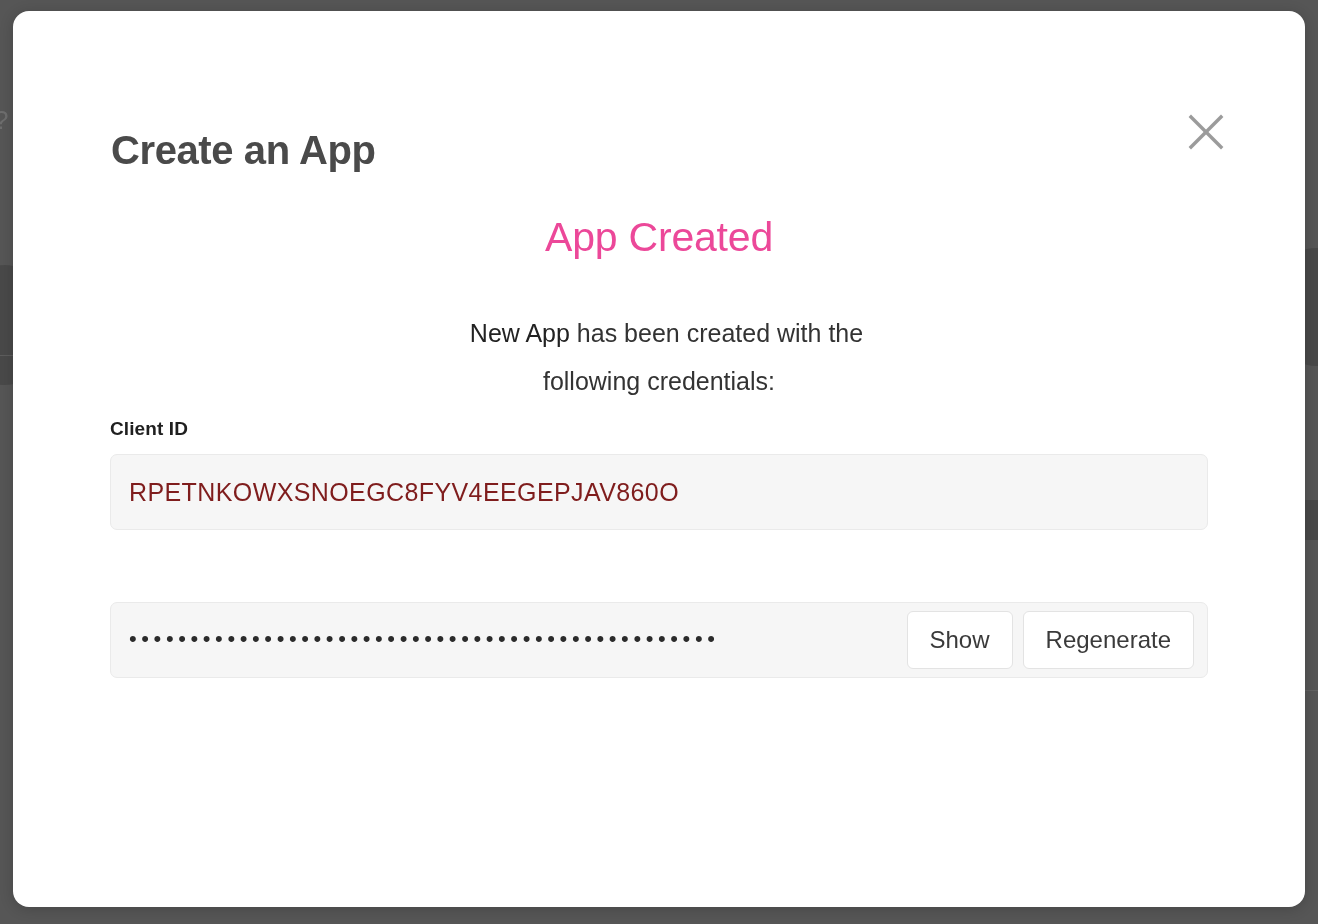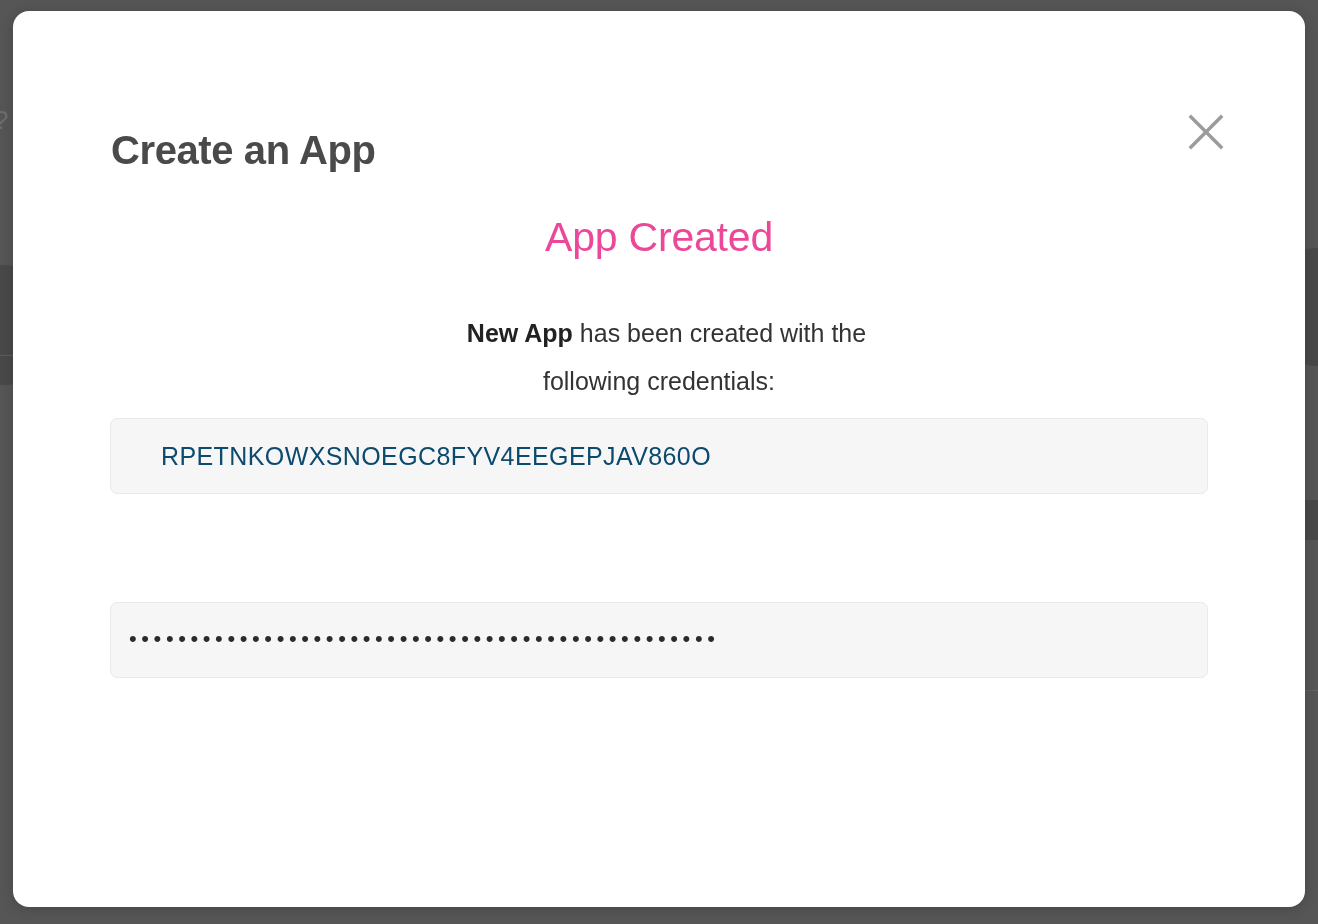--- a/index.html
+++ b/index.html
@@ -104,21 +104,21 @@
     position: absolute;
     left: 50%;
     transform: translateX(-50%);
     top: 298px;
     width: 470px;
     text-align: center;
     font-size: 25px;
     line-height: 48px;
     color: #333333;
   }
-  .subtitle b { font-weight: bold; color: #222222; margin-left: 15px; }
+  .subtitle b { font-weight: normal; color: #222222; margin-left: 15px; }
 
   .field-group { position: absolute; left: 97px; right: 97px; }
   .group-id { top: 407px; }
   .group-secret { top: 591px; }
 
   .field-label {
     font-size: 19px;
     font-weight: bold;
     color: #1f1f1f;
     margin-bottom: 14px;
@@ -129,25 +129,24 @@
     background: #f6f6f6;
     border: 1px solid #eaeaea;
     border-radius: 7px;
     height: 76px;
     display: flex;
     align-items: center;
     padding: 0 18px;
   }
   .input-value {
     font-size: 25px;
-    color: #0c4a6e;
+    color: #7f1d1d;
     letter-spacing: .4px;
     white-space: nowrap;
     overflow: hidden;
-    margin-left: 32px;
   }
 
   .secret-box {
     background: #f6f6f6;
     border: 1px solid #eaeaea;
     border-radius: 7px;
     height: 76px;
     display: flex;
     align-items: center;
     padding: 0 13px 0 18px;
@@ -213,25 +212,30 @@
 
   <div class="body">
 
     <div class="created-heading">App Created</div>
 
     <div class="subtitle">
       <b>New App</b><span> has been created with the following credentials:</span>
     </div>
 
     <div class="field-group group-id">
+      <div class="field-label">Client ID</div>
       <div class="input-box">
         <span class="input-value">RPETNKOWXSNOEGC8FYV4EEGEPJAV860O</span>
       </div>
     </div>
 
     <div class="field-group group-secret">
       <div class="secret-box">
         <span class="secret-mask">••••••••••••••••••••••••••••••••••••••••••••••••</span>
+        <div class="secret-actions">
+          <button class="pill-btn">Show</button>
+          <button class="pill-btn">Regenerate</button>
+        </div>
       </div>
     </div>
 
   </div>
 </div>
 
 </body></html>

